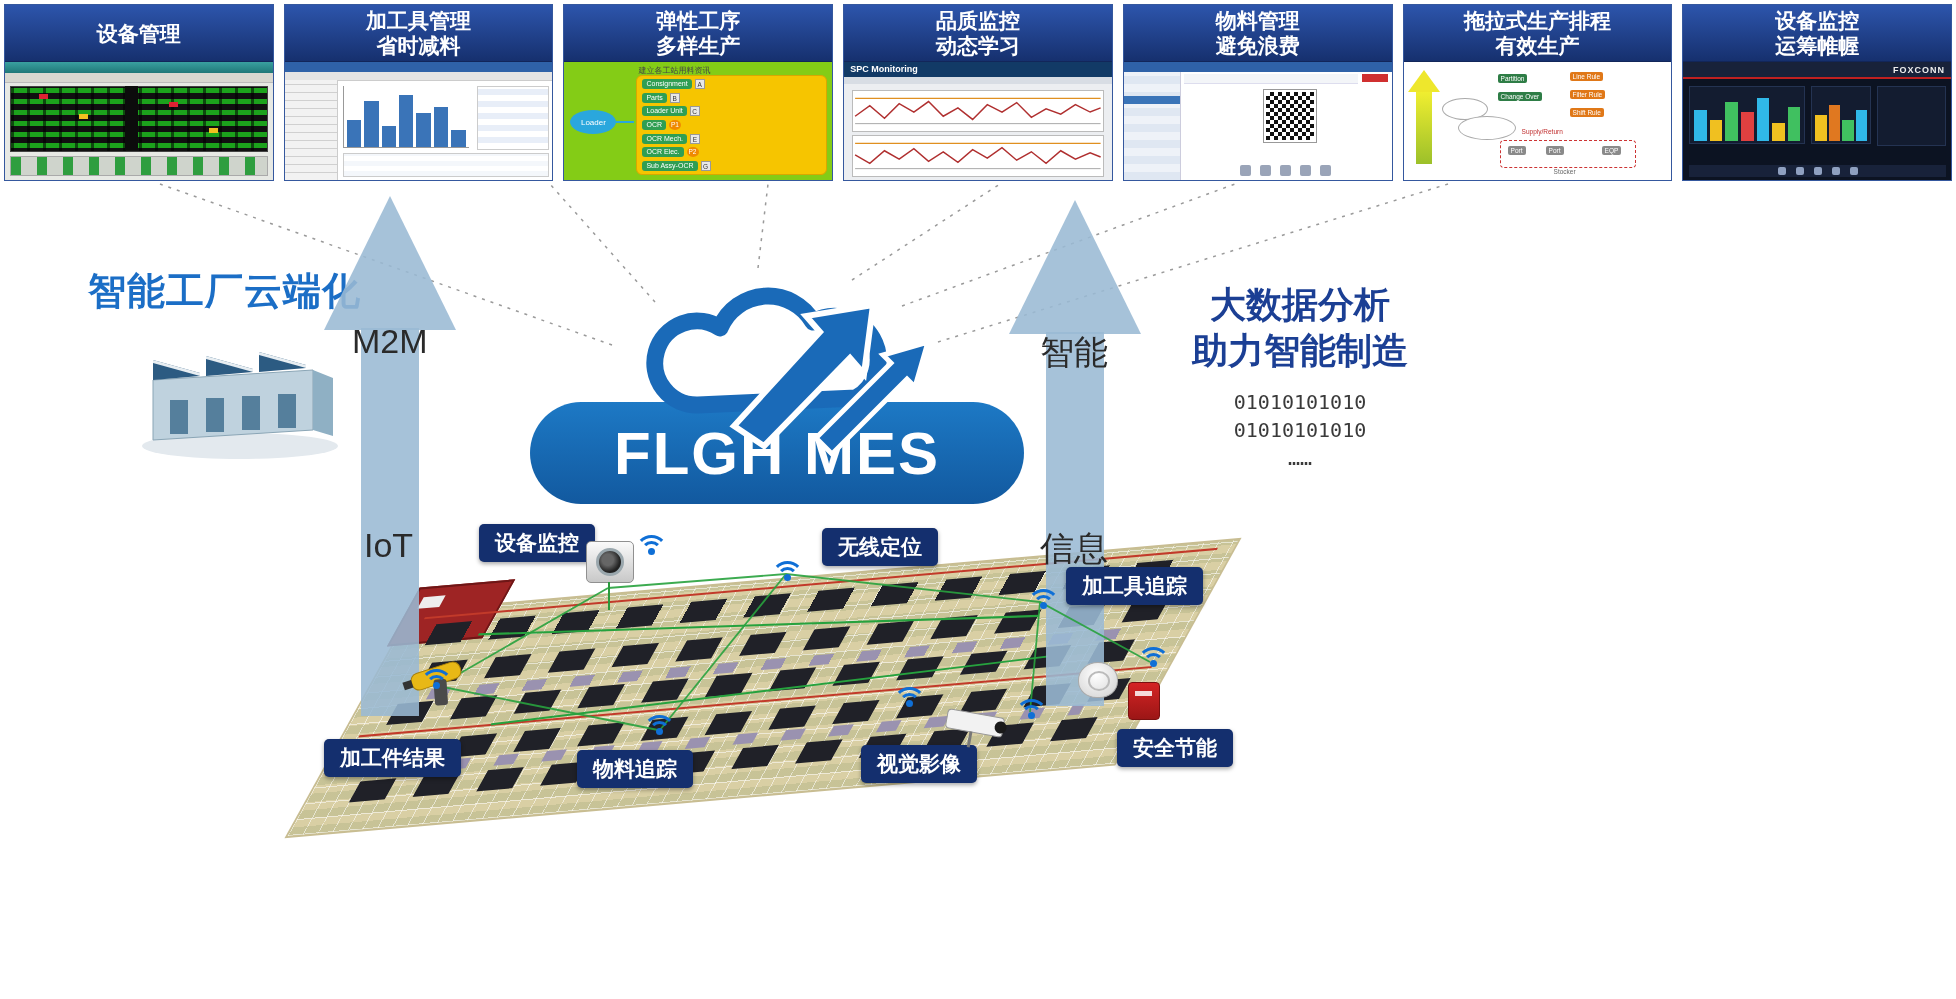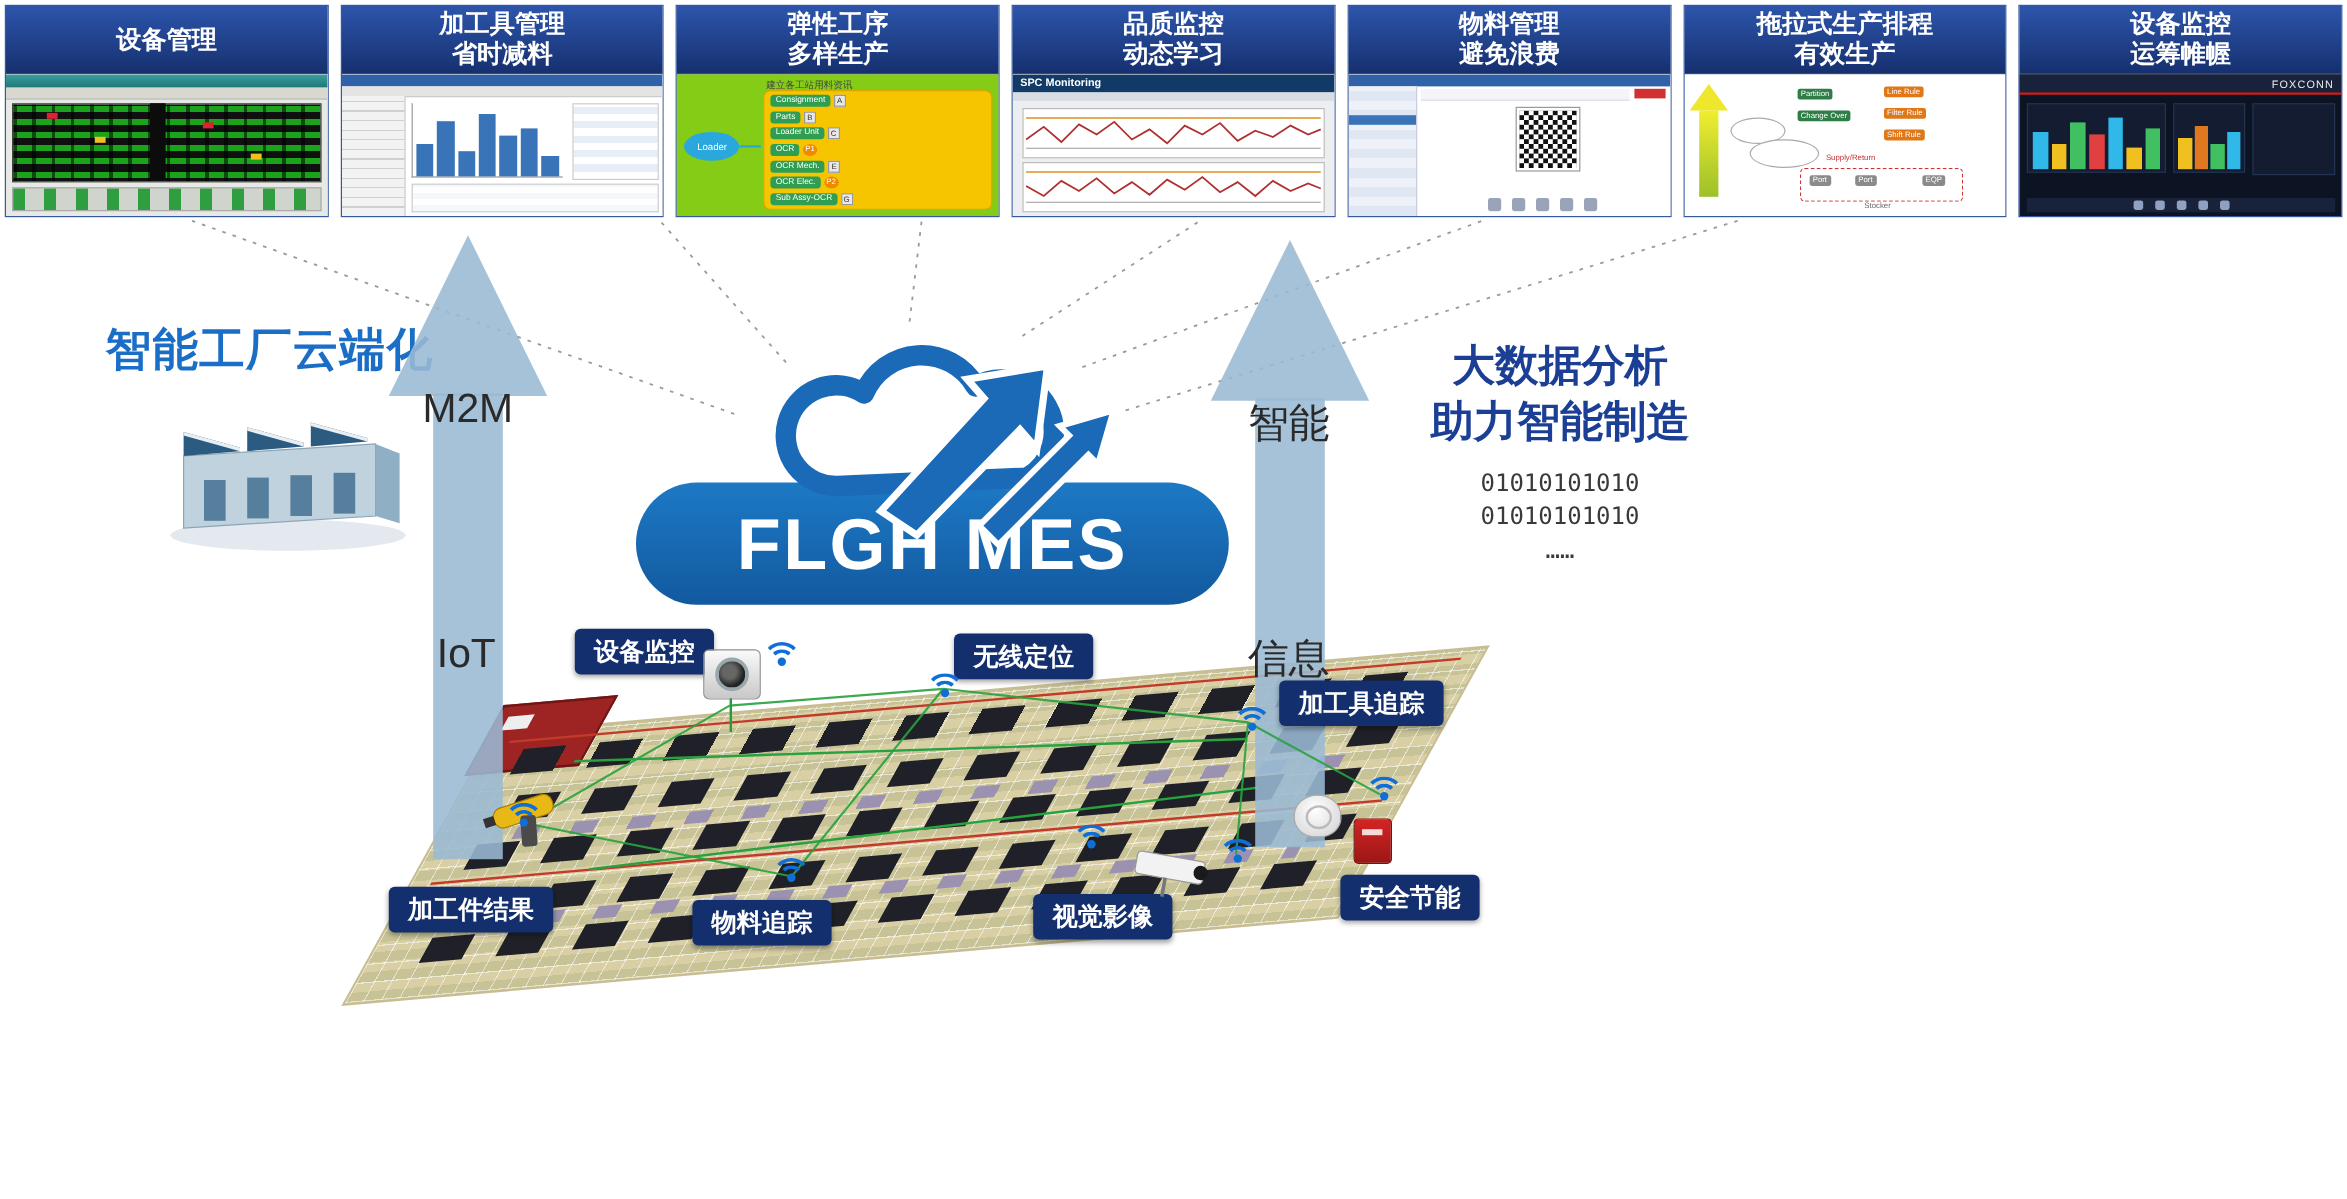--- a/index.html
+++ b/index.html
@@ -85,21 +85,21 @@
   .s6 .obox{position:absolute;background:#e07818;color:#fff;border-radius:2px;padding:1px 3px}
   .s6 .gray{position:absolute;background:#8a8a8a;color:#fff;border-radius:2px;padding:1px 3px}
   .s6 .dash{position:absolute;border:1px dashed #cc3333;border-radius:4px}
   .s6 .lblr{position:absolute;color:#c03030}
   .s6 .lblg{position:absolute;color:#666}
 
   
   .s7{background:#0c1322}
   .s7 .tb{height:15px;background:#18223a;display:flex;align-items:center;justify-content:flex-end;padding-right:6px}
   .s7 .redline{position:absolute;left:0;right:0;top:15px;height:2px;background:#c02020}
-  .s7 .brand{color:#eee;font-weight:normal;font-size:9px;letter-spacing:1px}
+  .s7 .brand{color:#eee;font-weight:bold;font-size:9px;letter-spacing:1px}
   .s7 .panelL{position:absolute;left:6px;top:24px;width:116px;height:58px;background:#131c30;border:1px solid #243352;
      display:flex;align-items:flex-end;gap:3px;padding:2px 4px;box-sizing:border-box}
   .s7 .panelL i{flex:1}
   .s7 .panelM{position:absolute;left:128px;top:24px;width:60px;height:58px;background:#131c30;border:1px solid #243352;
      display:flex;align-items:flex-end;gap:2px;padding:2px 3px;box-sizing:border-box}
   .s7 .panelM i{flex:1}
   .s7 .panelRt{position:absolute;left:194px;right:5px;top:24px;height:58px;background:#131c30;border:1px solid #243352}
   .s7 .strip{position:absolute;left:6px;right:5px;bottom:3px;height:12px;background:#18223a;display:flex;gap:10px;
      justify-content:center;align-items:center}
   .s7 .strip i{width:8px;height:8px;background:#8fa0c0;border-radius:2px}
@@ -451,21 +451,21 @@
   <svg class="abs" style="left:0;top:0;z-index:5" width="1956" height="999">
     <g stroke="#28a23e" stroke-width="1.8" fill="none" opacity="0.9">
       <path d="M608 588 L438 686 L658 730"></path>
       <path d="M608 588 L786 574 L1040 602 L1150 662"></path>
       <path d="M786 574 L660 730"></path>
       <path d="M1040 602 L1030 712"></path>
     </g>
   </svg>
 
   <div class="callout" style="left:479px;top:524px">设备监控</div>
-  <div class="callout" style="left:795px;top:528px">无线定位</div>
+  <div class="callout" style="left:822px;top:528px">无线定位</div>
   <div class="callout" style="left:1066px;top:567px">加工具追踪</div>
   <div class="callout" style="left:324px;top:739px">加工件结果</div>
   <div class="callout" style="left:577px;top:750px">物料追踪</div>
   <div class="callout" style="left:861px;top:745px">视觉影像</div>
   <div class="callout" style="left:1117px;top:729px">安全节能</div>
 
   <div class="cam"></div>
   <div class="thermo"></div>
   <div class="cctv"></div>
   <div class="smoke"></div>

